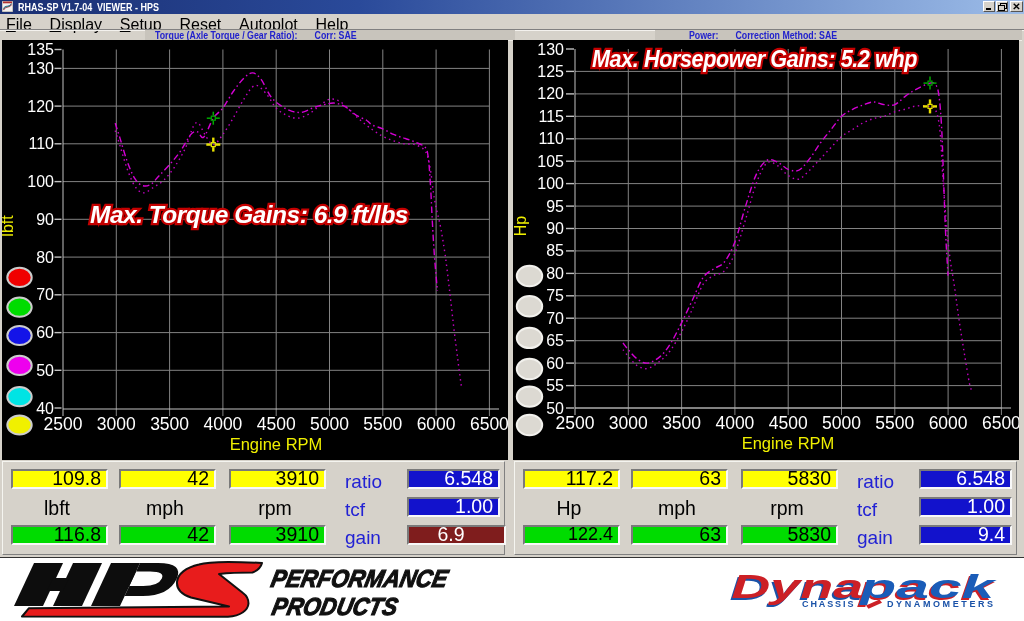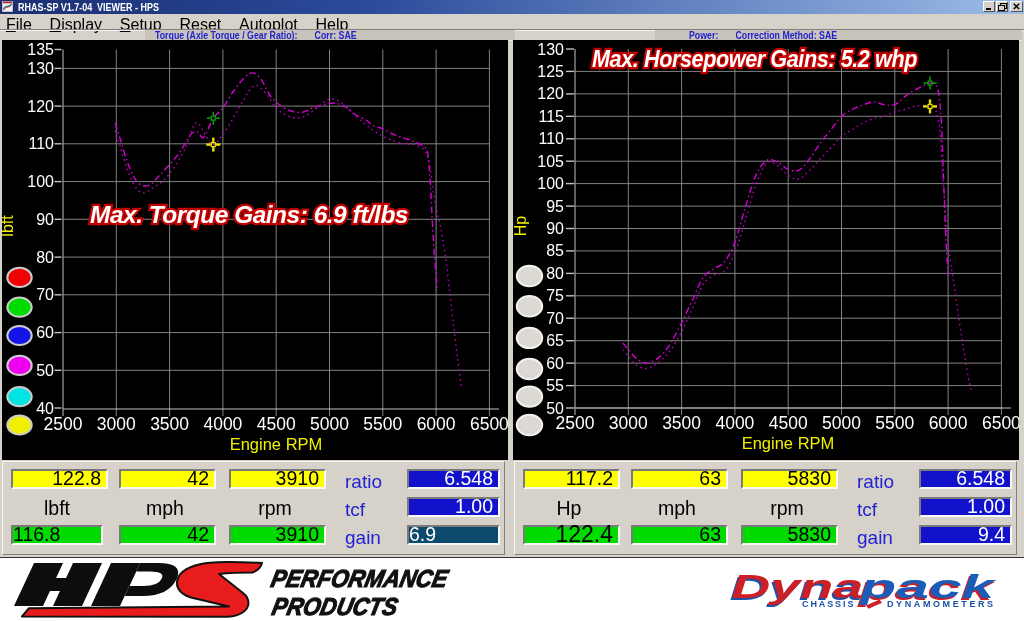--- a/index.html
+++ b/index.html
@@ -207,40 +207,40 @@
 <ellipse cx="16.5" cy="236" rx="12.7" ry="10.2" fill="#dcd9d2" stroke="#f2f1ed" stroke-width="2"></ellipse>
 <ellipse cx="16.5" cy="266.3" rx="12.7" ry="10.2" fill="#dcd9d2" stroke="#f2f1ed" stroke-width="2"></ellipse>
 <ellipse cx="16.5" cy="297.9" rx="12.7" ry="10.2" fill="#dcd9d2" stroke="#f2f1ed" stroke-width="2"></ellipse>
 <ellipse cx="16.5" cy="329" rx="12.7" ry="10.2" fill="#dcd9d2" stroke="#f2f1ed" stroke-width="2"></ellipse>
 <ellipse cx="16.5" cy="356.6" rx="12.7" ry="10.2" fill="#dcd9d2" stroke="#f2f1ed" stroke-width="2"></ellipse>
 <ellipse cx="16.5" cy="385" rx="12.7" ry="10.2" fill="#dcd9d2" stroke="#f2f1ed" stroke-width="2"></ellipse>
 <text x="79" y="27" font-size="24.5" font-weight="bold" font-style="italic" font-family="Liberation Sans, sans-serif" textLength="325" lengthAdjust="spacingAndGlyphs" fill="#fff" stroke="#c40000" stroke-width="4.5" paint-order="stroke" letter-spacing="-0.5">Max. Horsepower Gains:  5.2 whp</text>
 </svg>
 
 <div style="position:absolute;left:2px;top:461px;width:501px;height:92px;border-top:1.5px solid #f5f5f0;border-left:1.5px solid #f5f5f0;border-bottom:1.5px solid #808080;border-right:1.5px solid #808080"></div>
-<div style="position:absolute;left:11px;top:469px;width:88px;height:16px;background:#ffff00;border-top:2px solid #7a7a7a;border-left:2px solid #7a7a7a;border-bottom:2px solid #f8f8f8;border-right:2px solid #f8f8f8;color:#000;font-size:19.5px;text-align:right;padding-right:5px;line-height:15.5px;font-weight:normal">122.8</div>
+<div style="position:absolute;left:11px;top:469px;width:88px;height:16px;background:#ffff00;border-top:2px solid #7a7a7a;border-left:2px solid #7a7a7a;border-bottom:2px solid #f8f8f8;border-right:2px solid #f8f8f8;color:#000;font-size:19.5px;text-align:right;padding-right:5px;line-height:15.5px;font-weight:normal">109.8</div>
 <div style="position:absolute;left:119px;top:469px;width:88px;height:16px;background:#ffff00;border-top:2px solid #7a7a7a;border-left:2px solid #7a7a7a;border-bottom:2px solid #f8f8f8;border-right:2px solid #f8f8f8;color:#000;font-size:19.5px;text-align:right;padding-right:5px;line-height:15.5px;font-weight:normal">42</div>
 <div style="position:absolute;left:229px;top:469px;width:88px;height:16px;background:#ffff00;border-top:2px solid #7a7a7a;border-left:2px solid #7a7a7a;border-bottom:2px solid #f8f8f8;border-right:2px solid #f8f8f8;color:#000;font-size:19.5px;text-align:right;padding-right:5px;line-height:15.5px;font-weight:normal">3910</div>
-<div style="position:absolute;left:11px;top:525px;width:88px;height:16px;background:#00dc00;border-top:2px solid #7a7a7a;border-left:2px solid #7a7a7a;border-bottom:2px solid #f8f8f8;border-right:2px solid #f8f8f8;color:#000;font-size:19.5px;line-height:15.5px;font-weight:normal">116.8</div>
+<div style="position:absolute;left:11px;top:525px;width:88px;height:16px;background:#00dc00;border-top:2px solid #7a7a7a;border-left:2px solid #7a7a7a;border-bottom:2px solid #f8f8f8;border-right:2px solid #f8f8f8;color:#000;font-size:19.5px;text-align:right;padding-right:5px;line-height:15.5px;font-weight:normal">116.8</div>
 <div style="position:absolute;left:119px;top:525px;width:88px;height:16px;background:#00dc00;border-top:2px solid #7a7a7a;border-left:2px solid #7a7a7a;border-bottom:2px solid #f8f8f8;border-right:2px solid #f8f8f8;color:#000;font-size:19.5px;text-align:right;padding-right:5px;line-height:15.5px;font-weight:normal">42</div>
 <div style="position:absolute;left:229px;top:525px;width:88px;height:16px;background:#00dc00;border-top:2px solid #7a7a7a;border-left:2px solid #7a7a7a;border-bottom:2px solid #f8f8f8;border-right:2px solid #f8f8f8;color:#000;font-size:19.5px;text-align:right;padding-right:5px;line-height:15.5px;font-weight:normal">3910</div>
 <div style="position:absolute;left:11px;top:497px;width:92px;text-align:center;font-size:19.5px;font-weight:normal;color:#000">lbft</div>
 <div style="position:absolute;left:119px;top:497px;width:92px;text-align:center;font-size:19.5px;font-weight:normal;color:#000">mph</div>
 <div style="position:absolute;left:229px;top:497px;width:92px;text-align:center;font-size:19.5px;font-weight:normal;color:#000">rpm</div>
 <div style="position:absolute;left:345px;top:471px;font-size:19px;font-weight:normal;color:#2222d4">ratio</div>
 <div style="position:absolute;left:345px;top:499px;font-size:19px;font-weight:normal;color:#2222d4">tcf</div>
 <div style="position:absolute;left:345px;top:527px;font-size:19px;font-weight:normal;color:#2222d4">gain</div>
 <div style="position:absolute;left:407px;top:469px;width:84px;height:16px;background:#1212cc;border-top:2px solid #7a7a7a;border-left:2px solid #7a7a7a;border-bottom:2px solid #f8f8f8;border-right:2px solid #f8f8f8;color:#fff;font-size:19.5px;text-align:right;padding-right:5px;line-height:15.5px;font-weight:normal">6.548</div>
 <div style="position:absolute;left:407px;top:497px;width:84px;height:16px;background:#1212cc;border-top:2px solid #7a7a7a;border-left:2px solid #7a7a7a;border-bottom:2px solid #f8f8f8;border-right:2px solid #f8f8f8;color:#fff;font-size:19.5px;text-align:right;padding-right:5px;line-height:15.5px;font-weight:normal">1.00</div>
-<div style="position:absolute;left:407px;top:525px;width:84px;height:16px;background:#0c4a6e;border-top:2px solid #7a7a7a;border-left:2px solid #7a7a7a;border-bottom:2px solid #f8f8f8;border-right:2px solid #f8f8f8;color:#fff;font-size:19.5px;text-align:left;padding-right:5px;line-height:15.5px;font-weight:normal">6.9</div>
+<div style="position:absolute;left:407px;top:525px;width:84px;height:16px;background:#7f1d1d;border-top:2px solid #7a7a7a;border-left:2px solid #7a7a7a;border-bottom:2px solid #f8f8f8;border-right:2px solid #f8f8f8;color:#fff;font-size:19.5px;text-align:center;padding-right:11px;line-height:15.5px;font-weight:normal">6.9</div>
 <div style="position:absolute;left:514px;top:461px;width:501px;height:92px;border-top:1.5px solid #f5f5f0;border-left:1.5px solid #f5f5f0;border-bottom:1.5px solid #808080;border-right:1.5px solid #808080"></div>
 <div style="position:absolute;left:523px;top:469px;width:88px;height:16px;background:#ffff00;border-top:2px solid #7a7a7a;border-left:2px solid #7a7a7a;border-bottom:2px solid #f8f8f8;border-right:2px solid #f8f8f8;color:#000;font-size:19.5px;text-align:right;padding-right:5px;line-height:15.5px;font-weight:normal">117.2</div>
 <div style="position:absolute;left:631px;top:469px;width:88px;height:16px;background:#ffff00;border-top:2px solid #7a7a7a;border-left:2px solid #7a7a7a;border-bottom:2px solid #f8f8f8;border-right:2px solid #f8f8f8;color:#000;font-size:19.5px;text-align:right;padding-right:5px;line-height:15.5px;font-weight:normal">63</div>
 <div style="position:absolute;left:741px;top:469px;width:88px;height:16px;background:#ffff00;border-top:2px solid #7a7a7a;border-left:2px solid #7a7a7a;border-bottom:2px solid #f8f8f8;border-right:2px solid #f8f8f8;color:#000;font-size:19.5px;text-align:right;padding-right:5px;line-height:15.5px;font-weight:normal">5830</div>
-<div style="position:absolute;left:523px;top:525px;width:88px;height:16px;background:#00dc00;border-top:2px solid #7a7a7a;border-left:2px solid #7a7a7a;border-bottom:2px solid #f8f8f8;border-right:2px solid #f8f8f8;color:#000;font-size:23px;text-align:right;padding-right:5px;line-height:15.5px;font-weight:normal">122.4</div>
+<div style="position:absolute;left:523px;top:525px;width:88px;height:16px;background:#00dc00;border-top:2px solid #7a7a7a;border-left:2px solid #7a7a7a;border-bottom:2px solid #f8f8f8;border-right:2px solid #f8f8f8;color:#000;font-size:18px;text-align:right;padding-right:5px;line-height:15.5px;font-weight:normal">122.4</div>
 <div style="position:absolute;left:631px;top:525px;width:88px;height:16px;background:#00dc00;border-top:2px solid #7a7a7a;border-left:2px solid #7a7a7a;border-bottom:2px solid #f8f8f8;border-right:2px solid #f8f8f8;color:#000;font-size:19.5px;text-align:right;padding-right:5px;line-height:15.5px;font-weight:normal">63</div>
 <div style="position:absolute;left:741px;top:525px;width:88px;height:16px;background:#00dc00;border-top:2px solid #7a7a7a;border-left:2px solid #7a7a7a;border-bottom:2px solid #f8f8f8;border-right:2px solid #f8f8f8;color:#000;font-size:19.5px;text-align:right;padding-right:5px;line-height:15.5px;font-weight:normal">5830</div>
 <div style="position:absolute;left:523px;top:497px;width:92px;text-align:center;font-size:19.5px;font-weight:normal;color:#000">Hp</div>
 <div style="position:absolute;left:631px;top:497px;width:92px;text-align:center;font-size:19.5px;font-weight:normal;color:#000">mph</div>
 <div style="position:absolute;left:741px;top:497px;width:92px;text-align:center;font-size:19.5px;font-weight:normal;color:#000">rpm</div>
 <div style="position:absolute;left:857px;top:471px;font-size:19px;font-weight:normal;color:#2222d4">ratio</div>
 <div style="position:absolute;left:857px;top:499px;font-size:19px;font-weight:normal;color:#2222d4">tcf</div>
 <div style="position:absolute;left:857px;top:527px;font-size:19px;font-weight:normal;color:#2222d4">gain</div>
 <div style="position:absolute;left:919px;top:469px;width:84px;height:16px;background:#1212cc;border-top:2px solid #7a7a7a;border-left:2px solid #7a7a7a;border-bottom:2px solid #f8f8f8;border-right:2px solid #f8f8f8;color:#fff;font-size:19.5px;text-align:right;padding-right:5px;line-height:15.5px;font-weight:normal">6.548</div>
 <div style="position:absolute;left:919px;top:497px;width:84px;height:16px;background:#1212cc;border-top:2px solid #7a7a7a;border-left:2px solid #7a7a7a;border-bottom:2px solid #f8f8f8;border-right:2px solid #f8f8f8;color:#fff;font-size:19.5px;text-align:right;padding-right:5px;line-height:15.5px;font-weight:normal">1.00</div>

